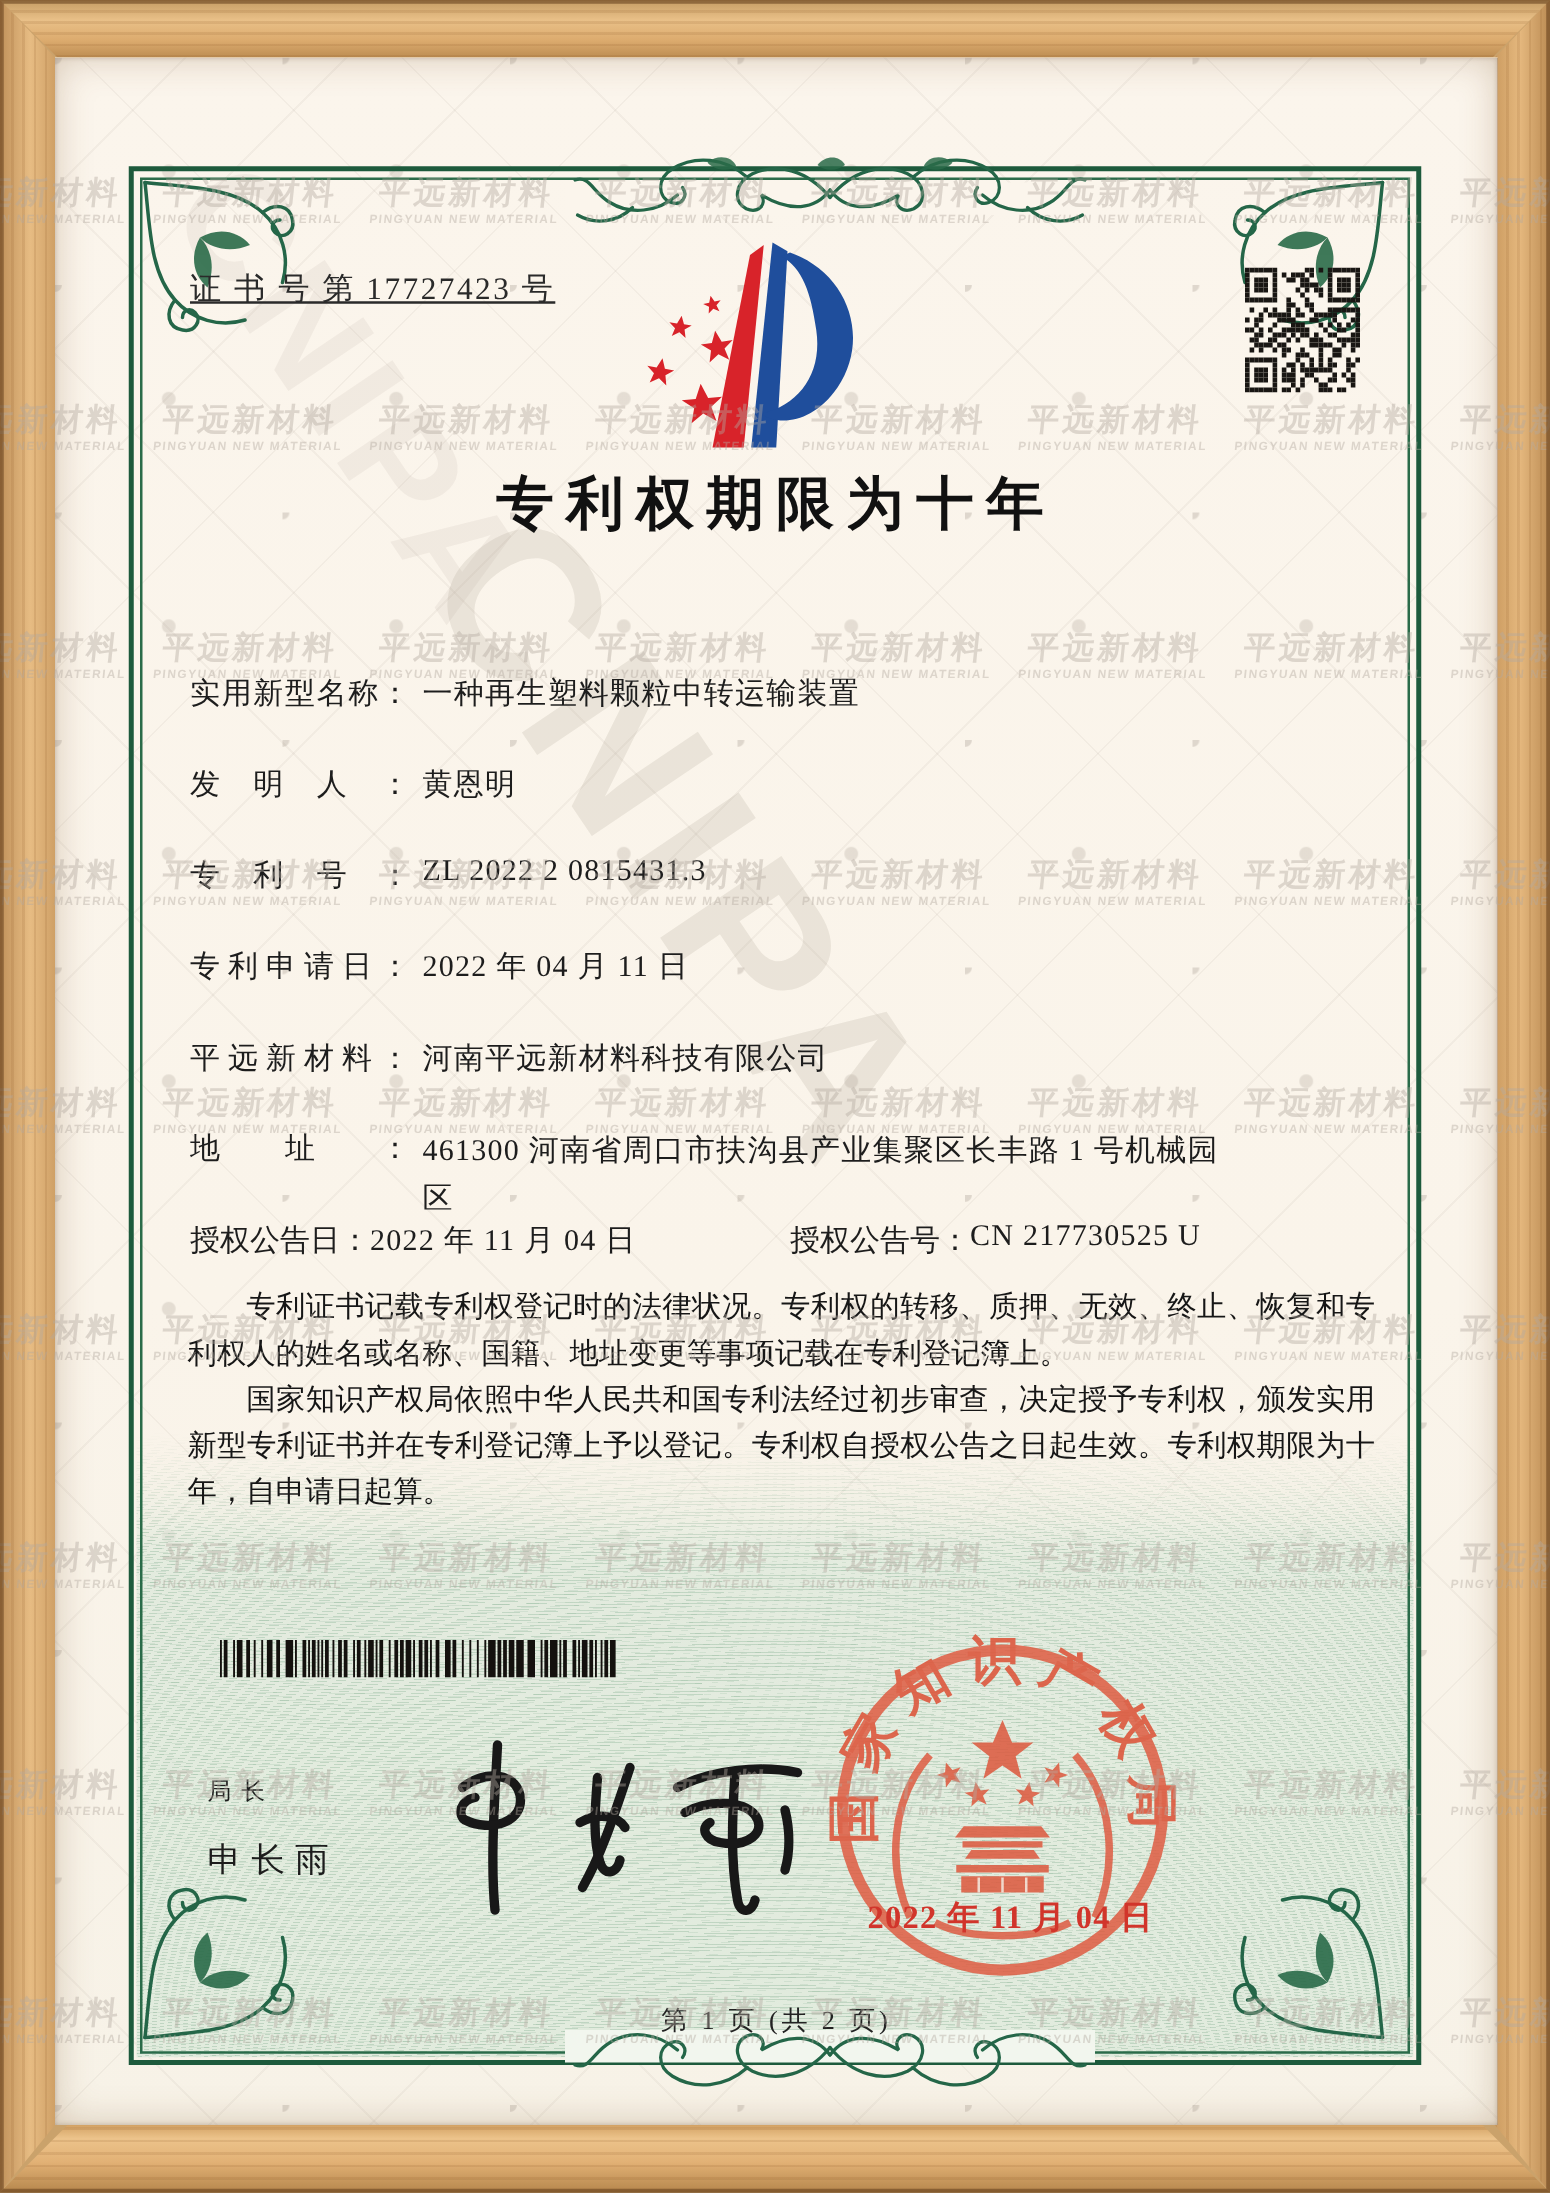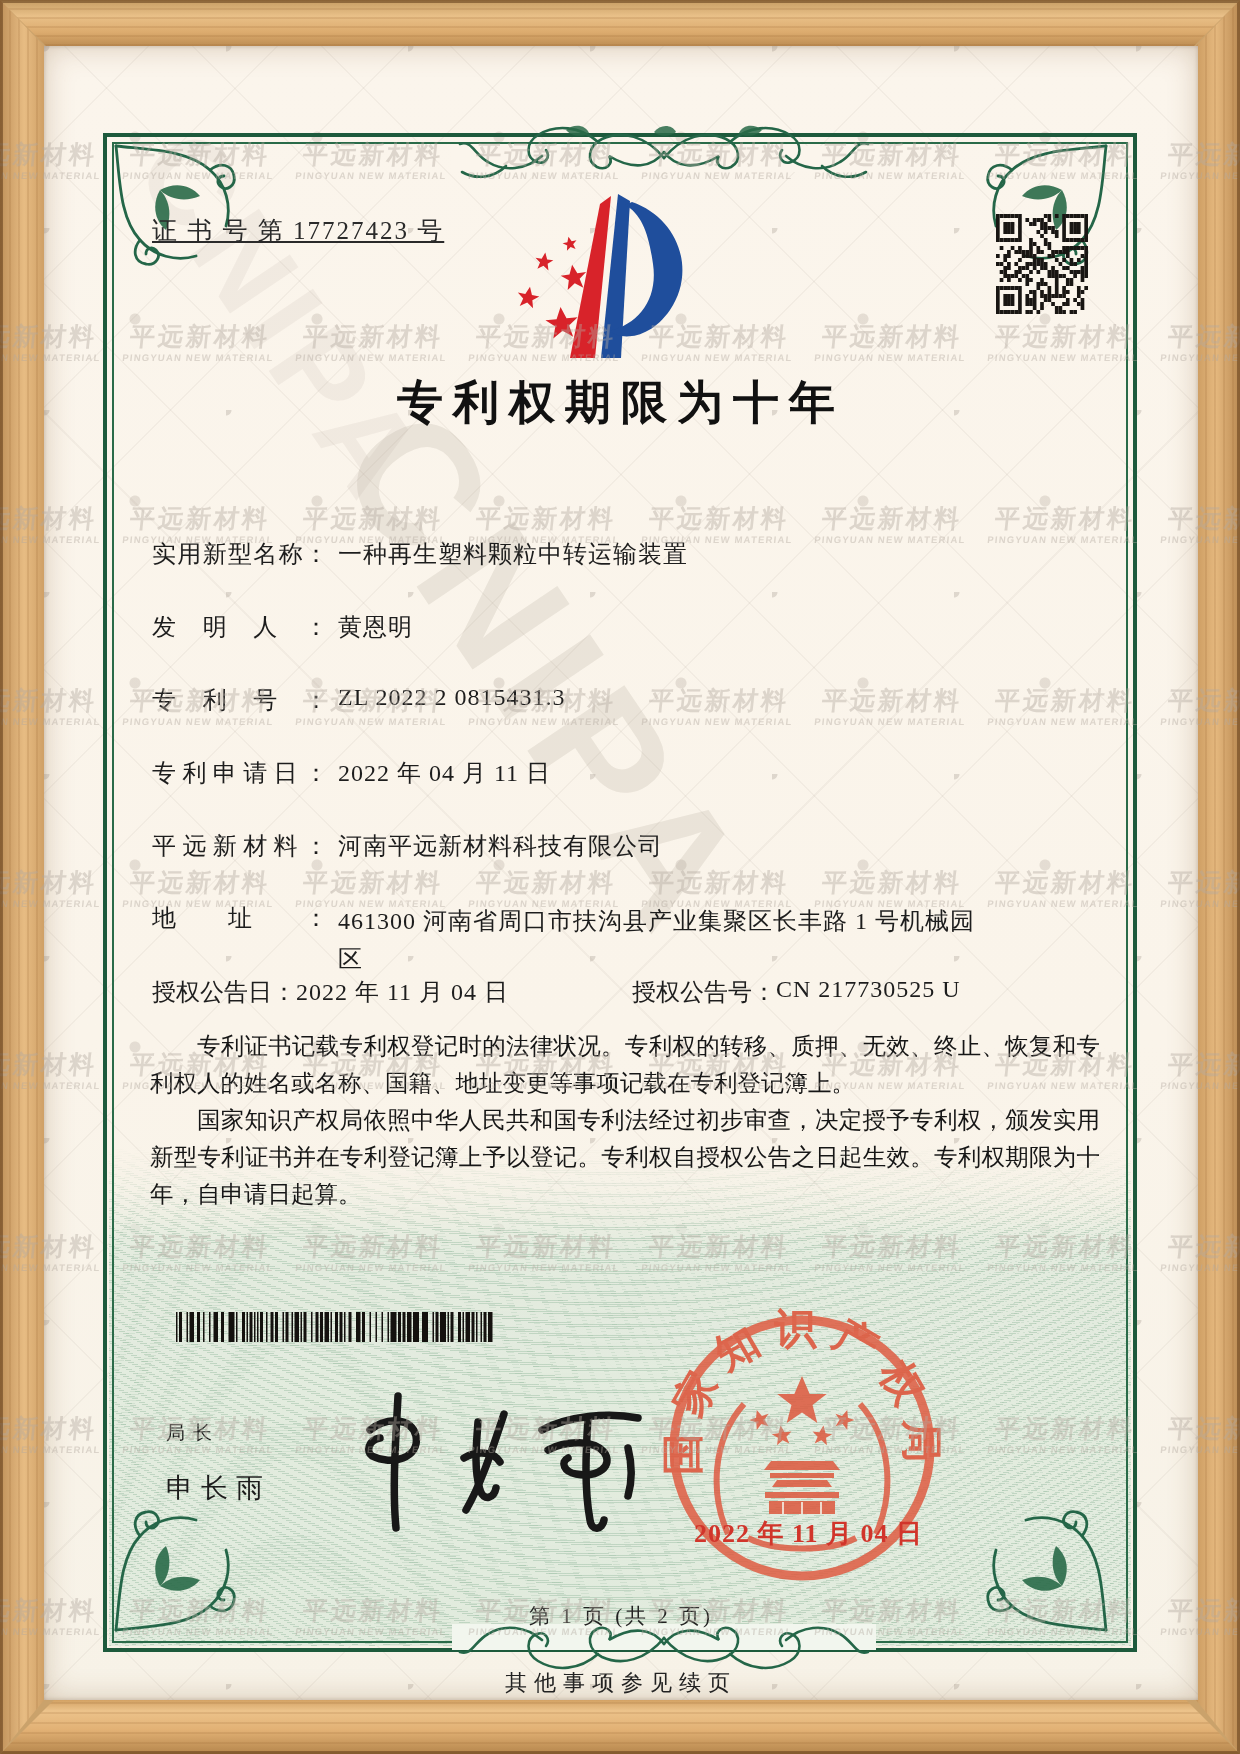--- a/index.html
+++ b/index.html
@@ -658,21 +658,20 @@
           <g stroke="#f6ece2" stroke-width="2" opacity=".85">
             <line x1="131" y1="204" x2="131" y2="216"></line>
             <line x1="150" y1="204" x2="150" y2="216"></line>
             <line x1="169" y1="204" x2="169" y2="216"></line>
           </g>
         </g>
       </svg>
       <div class="seal-date">2022 年 11 月 04 日</div>
 
       <div class="page-ind">第 1 页 (共 2 页)</div>
-      <div class="cont-note">其他事项参见续页</div>
     </div>
   </div>
 
   <div id="wm-layer">
       <div class="wm" style="left:-60px;top:142px">
         <b>平远新材料</b>
         <i>PINGYUAN NEW MATERIAL</i>
       </div>
       <div class="wm" style="left:113px;top:142px">
         <b>平远新材料</b>

